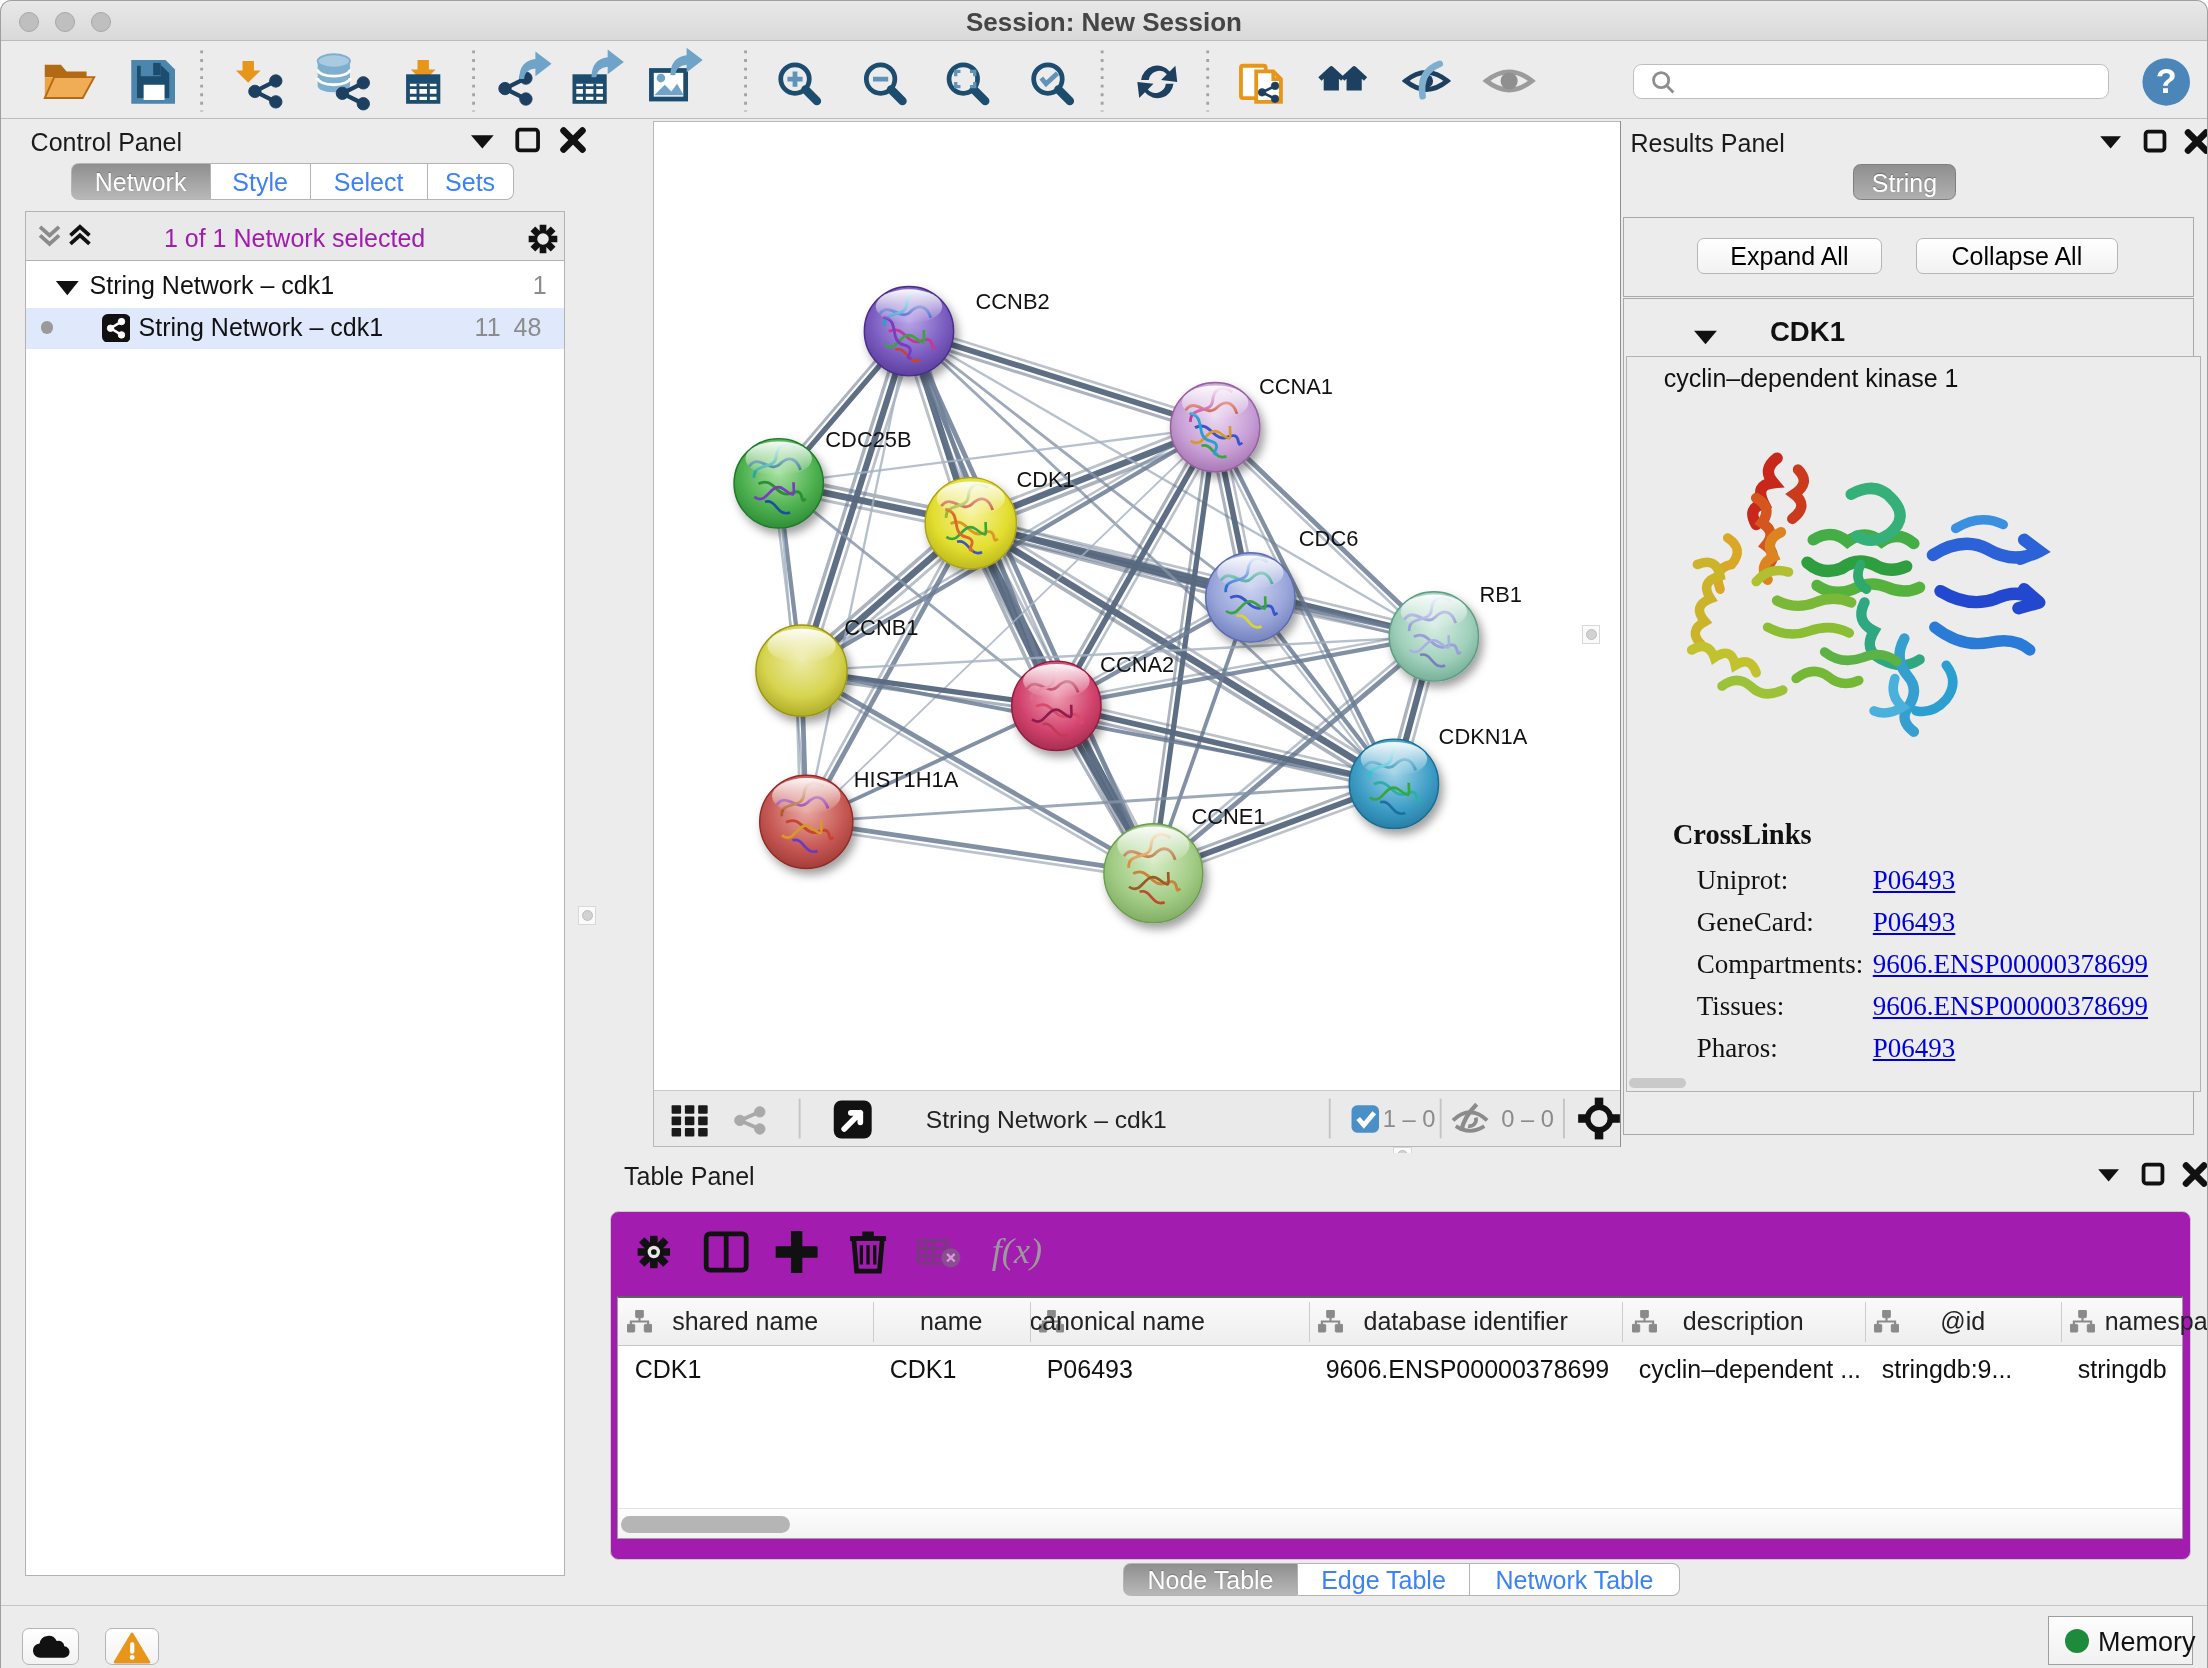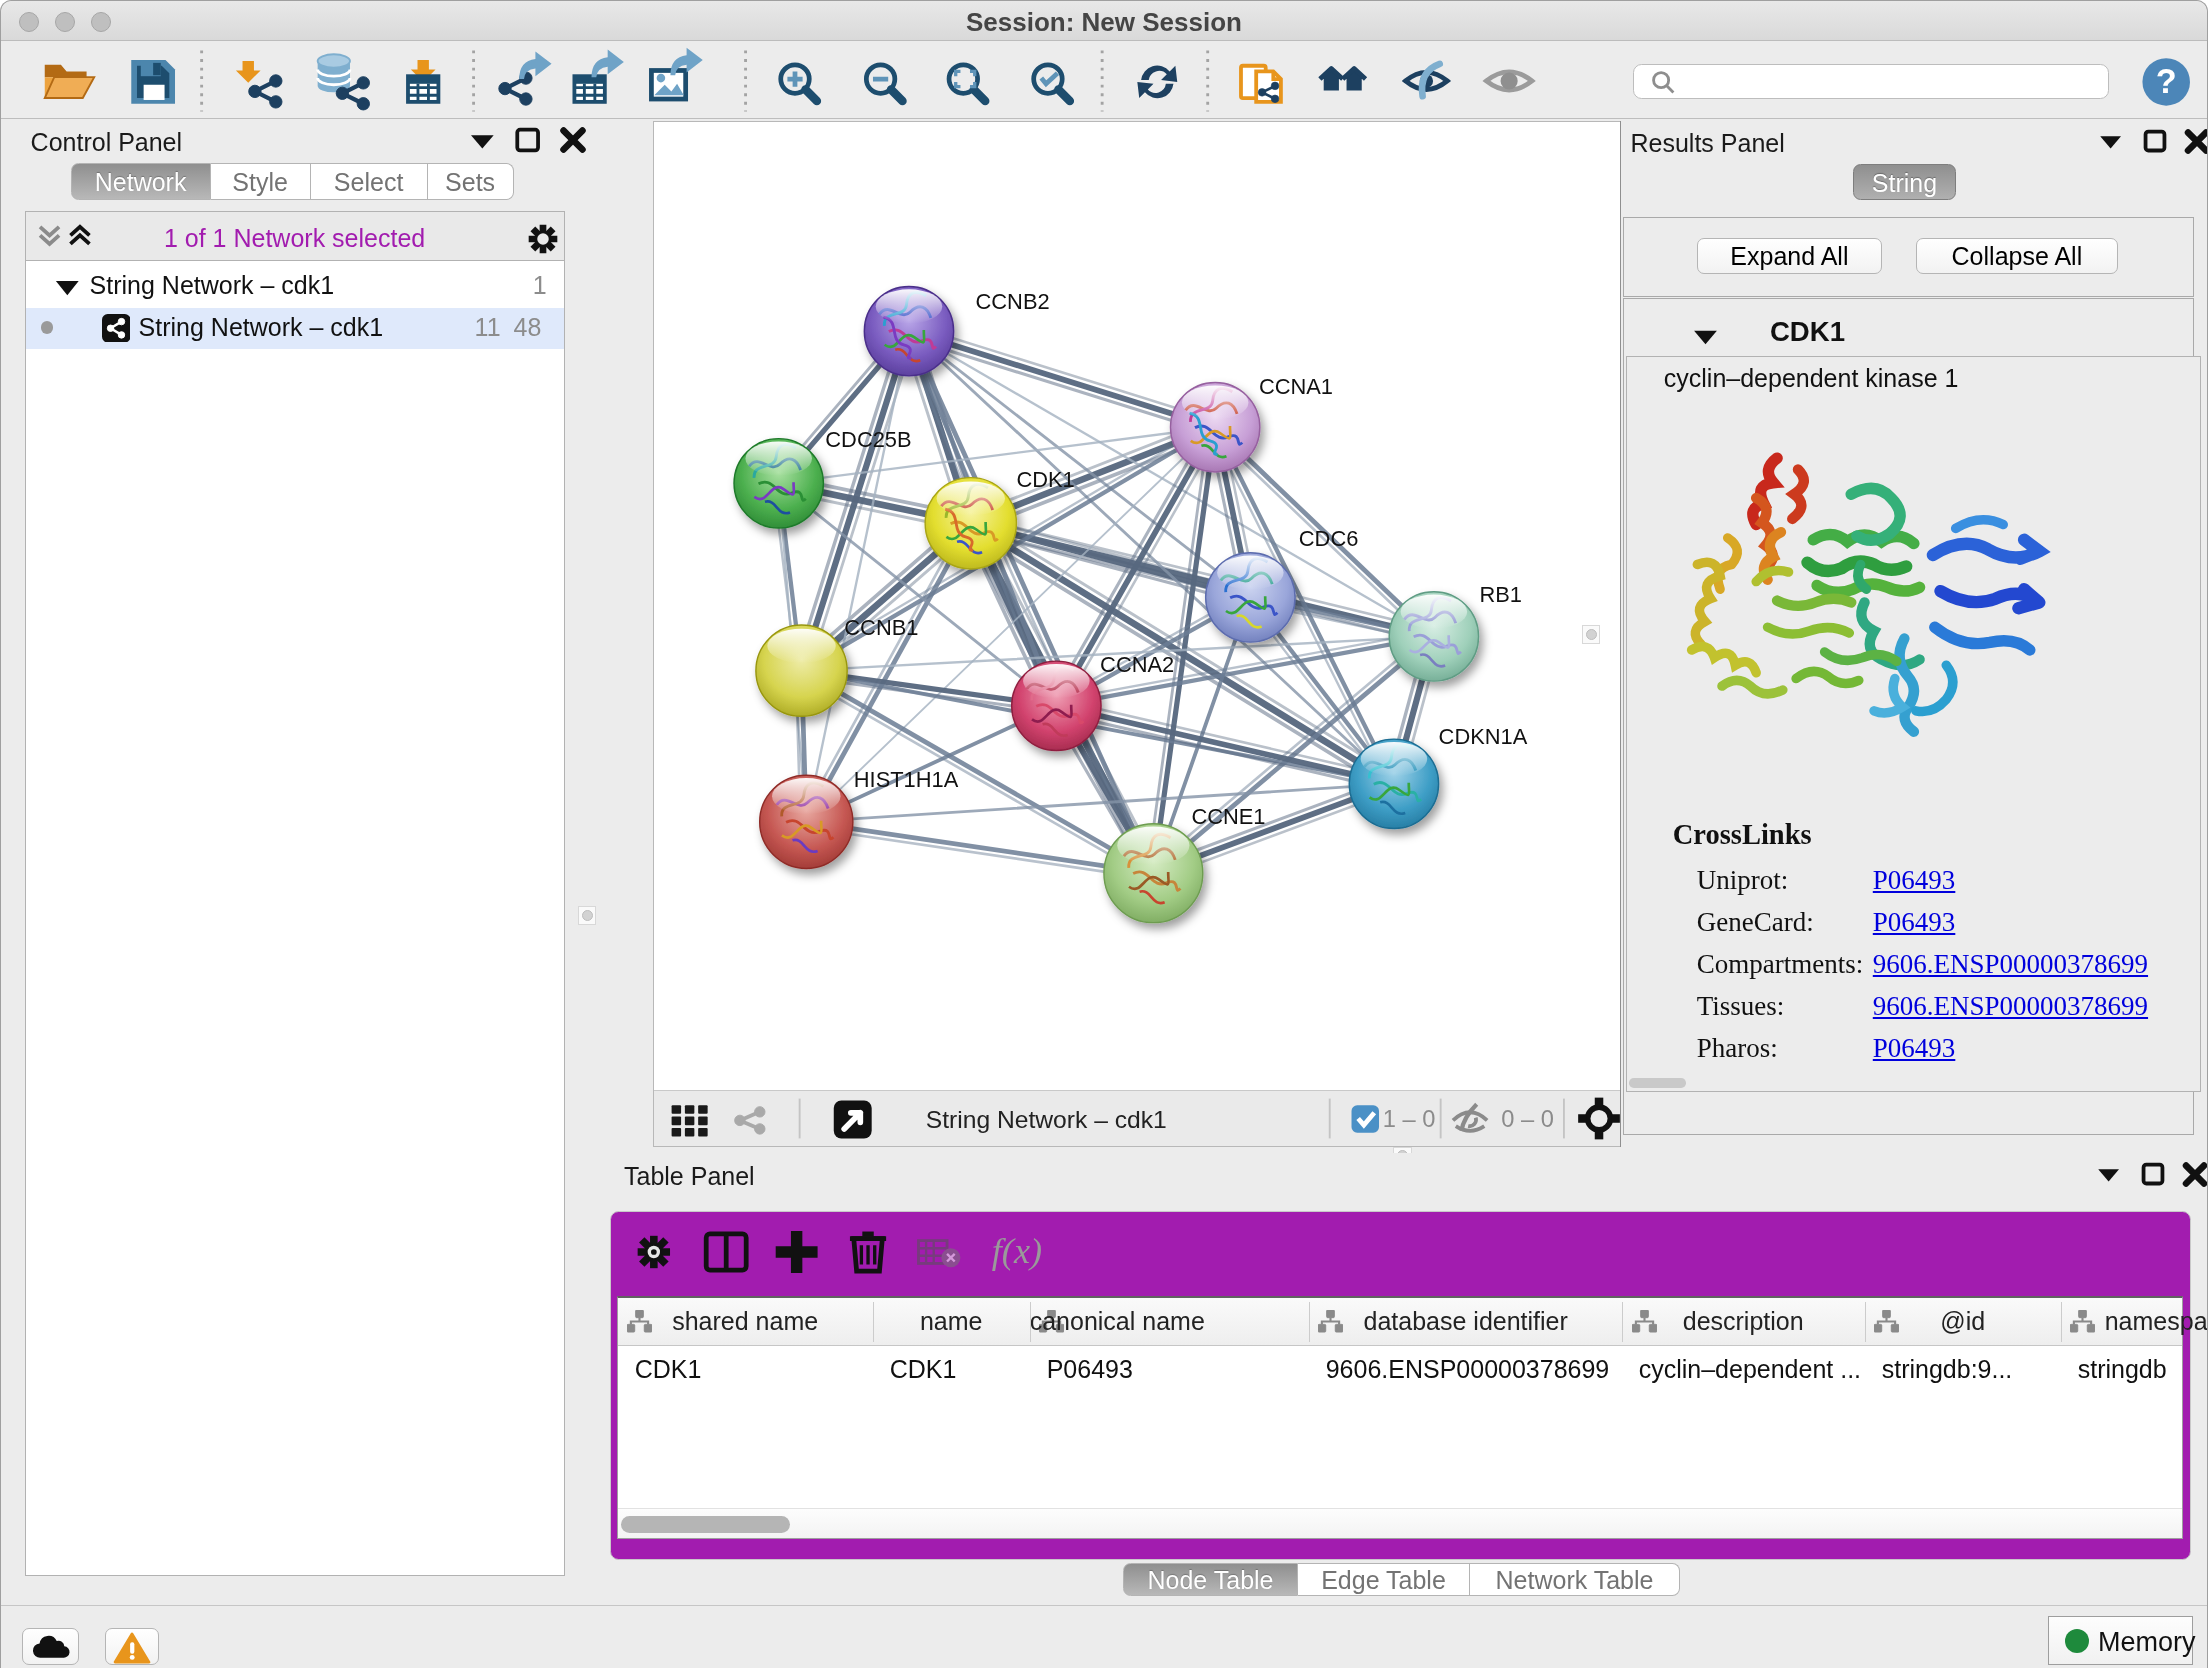--- a/index.html
+++ b/index.html
@@ -19,21 +19,21 @@
   #ctrl{position:absolute;left:7.6px;top:119px;width:592px;height:1481px;background:#ececec;}
   #canvas{position:absolute;left:604px;top:120px;width:976px;height:1026px;background:#ffffff;border:1px solid #b8b8b8;margin-left:48px;}
   #canvasbar{position:absolute;left:0;bottom:0;width:100%;height:56px;background:#eaeaea;border-top:1px solid #c9c9c9;}
   #results{position:absolute;left:1619px;top:120px;width:582px;height:1026px;background:#ececec;border-left:1.9px solid #8f8f8f;}
   #tablepanel{position:absolute;left:604px;top:1152px;width:1605px;height:447px;background:#ececec;}
   #statusbar{position:absolute;left:0;top:1604px;width:100%;height:65px;background:#ececec;border-top:1px solid #c6c6c6;}
   
   .paneltitle{font-size:25px;color:#1a1a1a;}
   
   .tabgroup{position:absolute;display:flex;}
-  .tab{height:37px;line-height:37px;text-align:center;font-size:25px;color:#737373;background:#ffffff;border:1px solid #b4b4b4;border-left:none;padding:0 27px;}
+  .tab{height:37px;line-height:37px;text-align:center;font-size:25px;color:#3b82f6;background:#ffffff;border:1px solid #b4b4b4;border-left:none;padding:0 27px;}
   .tab.first{border-left:1px solid #b4b4b4;border-radius:7.6px 0 0 7.6px;}
   .tab.last{border-radius:0 7.6px 7.6px 0;}
   .tab.sel{background:linear-gradient(#8f8f8f,#b8b8b8);color:#ffffff;text-shadow:0 -1px 1px rgba(0,0,0,.25);}
   .btn{background:linear-gradient(#ffffff,#f2f2f2);border:1px solid #b5b5b5;border-radius:7px;font-size:25px;color:#000;text-align:center;}
 </style>
 </head>
 <body>
 <div id="win">
   <div id="titlebar">
     <div class="tl" style="left:18px;"></div>

